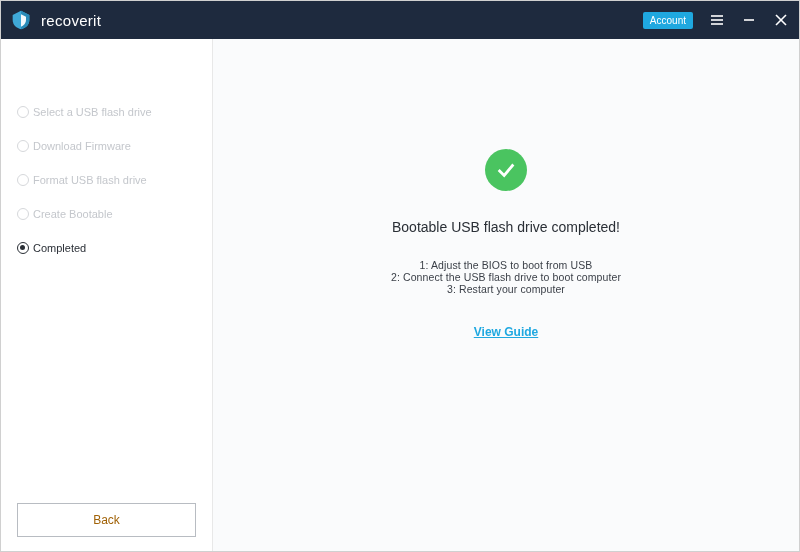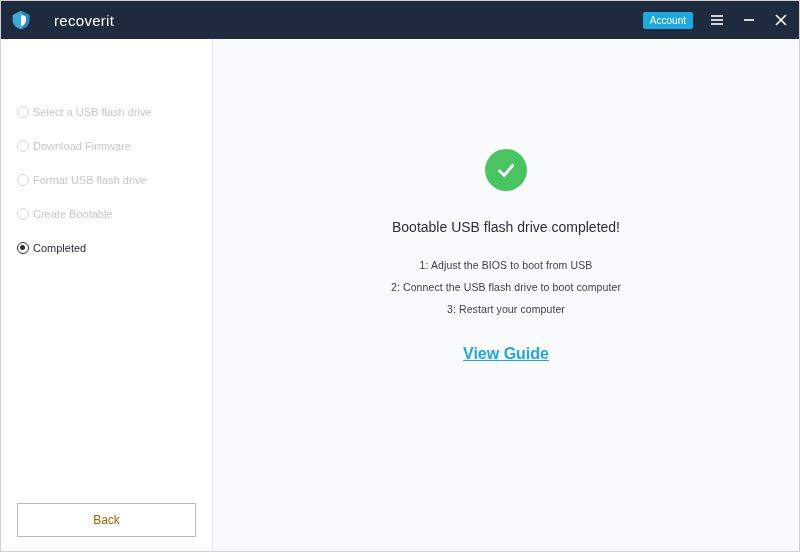--- a/index.html
+++ b/index.html
@@ -18,21 +18,21 @@
     .header {
       height: 38px;
       background: #1e2a3e;
       display: flex;
       align-items: center;
       padding: 0 10px;
     }
     .logo-wrap {
       display: flex;
       align-items: center;
-      gap: 23px;
+      gap: 10px;
     }
     .logo-icon {
       width: 20px;
       height: 20px;
       position: relative;
     }
     .logo-icon svg {
       width: 20px;
       height: 20px;
     }
@@ -161,30 +161,29 @@
     .main-title {
       font-size: 14px;
       color: #2a2f36;
       font-weight: 500;
       margin-bottom: 24px;
     }
     .instructions {
       display: flex;
       flex-direction: column;
       align-items: center;
-      gap: 10px;
       margin-bottom: 30px;
     }
     .instruction {
       font-size: 10.5px;
       color: #3a3f47;
       letter-spacing: 0.1px;
     }
     .guide-link {
-      font-size: 16px;
+      font-size: 12px;
       color: #1fa8e0;
       text-decoration: underline;
       font-weight: 600;
       cursor: pointer;
     }
   </style>
 </head>
 <body>
 
 <div class="header">

